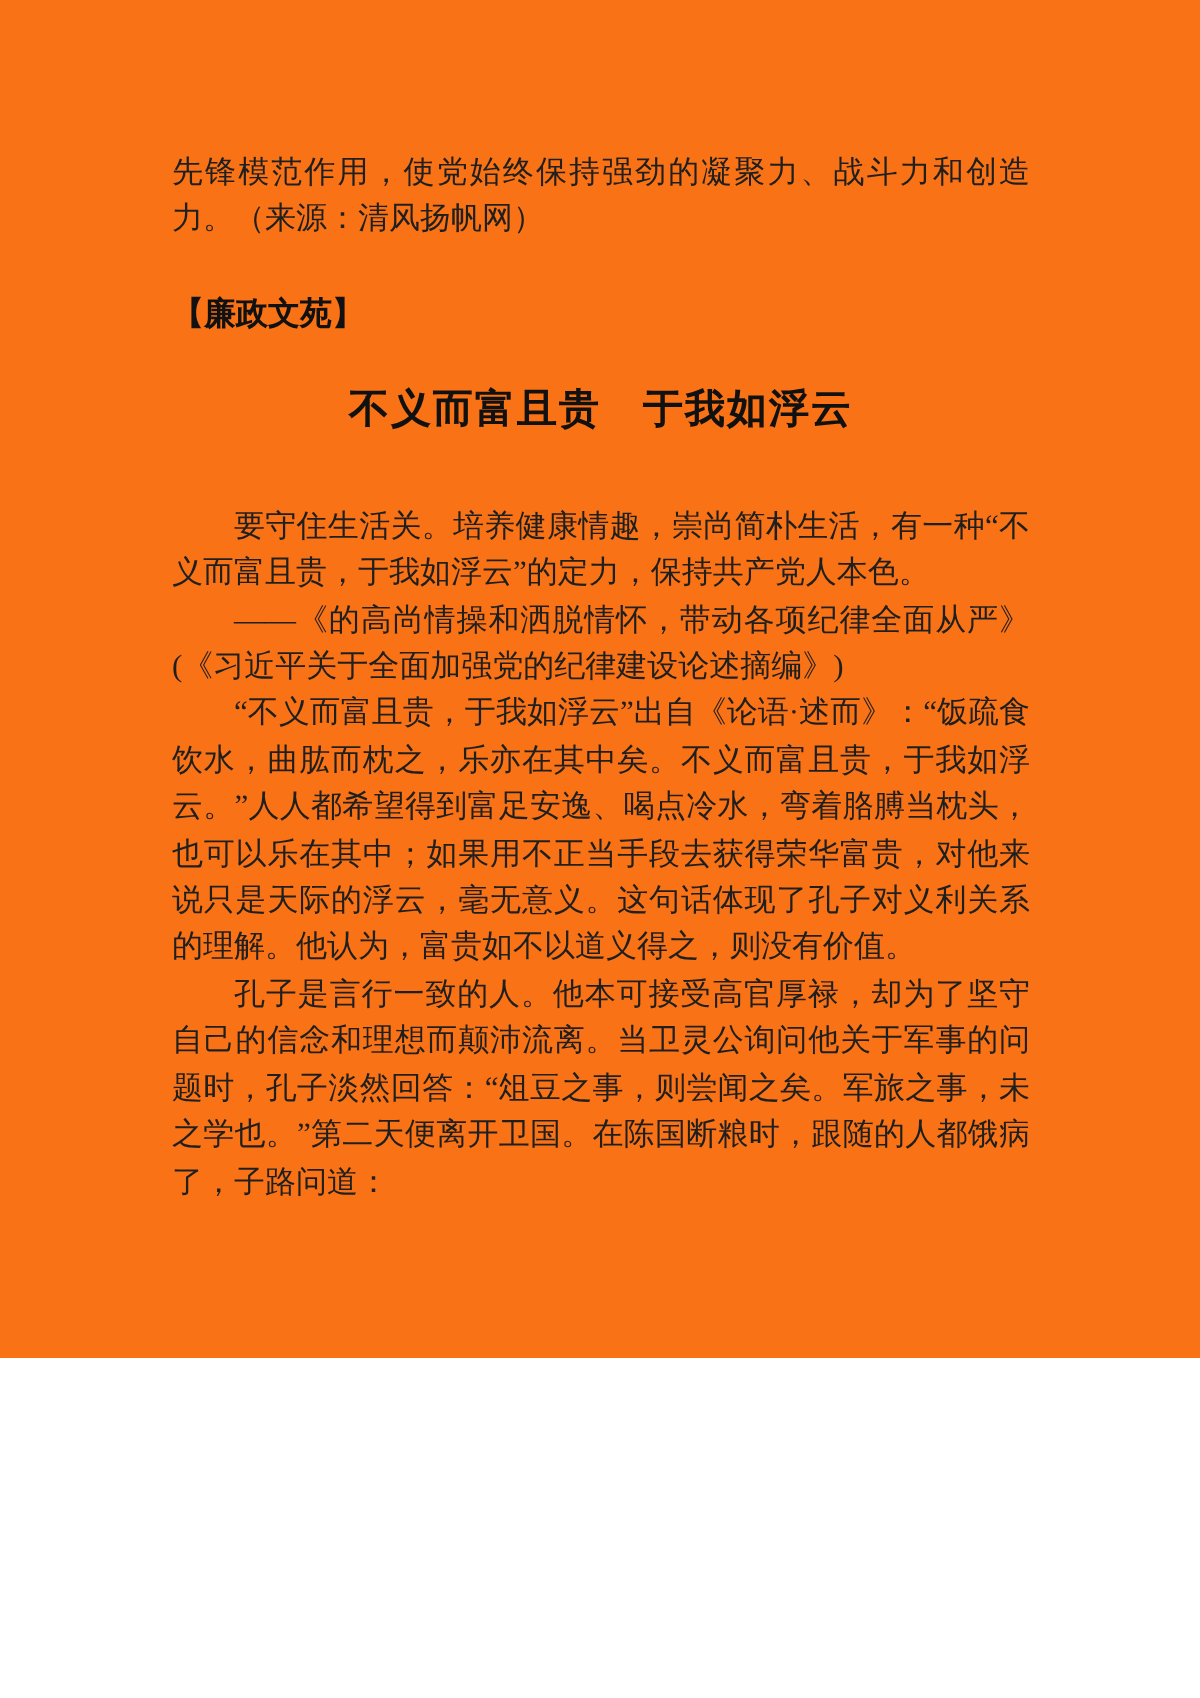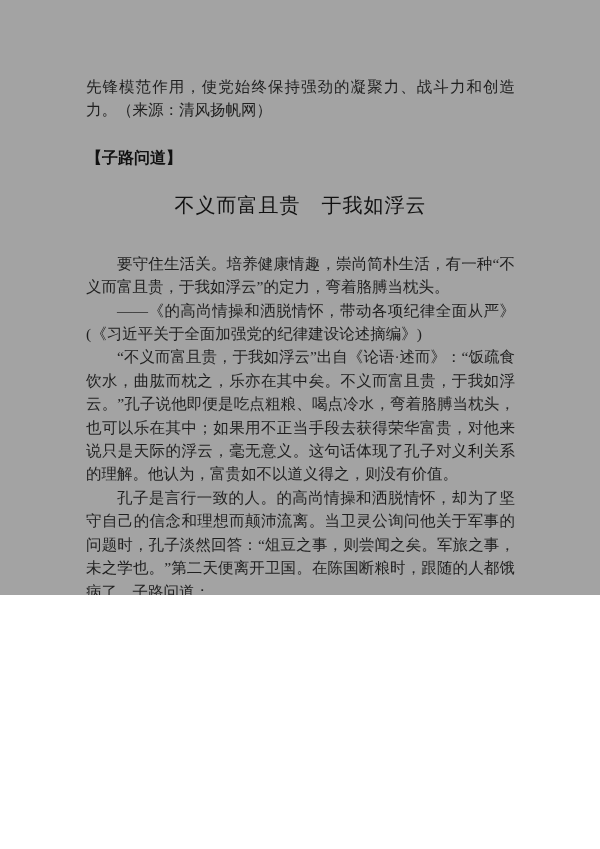--- a/index.html
+++ b/index.html
@@ -3,22 +3,22 @@
 <meta charset="utf-8">
 <style>
   html, body {
     margin: 0;
     padding: 0;
     background: #ffffff;
   }
   .page {
     position: relative;
     width: 600px;
-    height: 595px;
-    background: #a3a3a3;
+    height: 679px;
+    background: #f97316;
     overflow: hidden;
     font-family: "Liberation Serif", "DejaVu Serif", serif;
     color: #1f1f1f;
   }
   .content {
     position: absolute;
     left: 86px;
     top: 75px;
     width: 429px;
   }
@@ -32,21 +32,21 @@
   .section-header {
     margin: 24px 0 0 0;
     font-size: 16px;
     font-weight: bold;
     line-height: 24px;
     color: #111111;
   }
   .article-title {
     margin: 22px 0 0 0;
     font-size: 20px;
-    font-weight: normal;
+    font-weight: bold;
     line-height: 26px;
     text-align: center;
     color: #111111;
     letter-spacing: 1px;
   }
   .article-body {
     margin-top: 34px;
   }
   .article-body p {
     margin: 0;
@@ -68,26 +68,26 @@
   }
 </style>
 </head>
 <body>
 
 <div class="page">
   <div class="content">
 
     <p class="continuation">先锋模范作用，使党始终保持强劲的凝聚力、战斗力和创造力。（来源：清风扬帆网）</p>
 
-    <div class="section-header">【子路问道】</div>
+    <div class="section-header">【廉政文苑】</div>
 
     <div class="article-title">不义而富且贵　于我如浮云</div>
 
     <div class="article-body">
-      <p>要守住生活关。培养健康情趣，崇尚简朴生活，有一种“不义而富且贵，于我如浮云”的定力，弯着胳膊当枕头。</p>
+      <p>要守住生活关。培养健康情趣，崇尚简朴生活，有一种“不义而富且贵，于我如浮云”的定力，保持共产党人本色。</p>
       <p>——《的高尚情操和洒脱情怀，带动各项纪律全面从严》(《习近平关于全面加强党的纪律建设论述摘编》)</p>
-      <p>“不义而富且贵，于我如浮云”出自《论语·述而》：“饭疏食饮水，曲肱而枕之，乐亦在其中矣。不义而富且贵，于我如浮云。”孔子说他即便是吃点粗粮、喝点冷水，弯着胳膊当枕头，也可以乐在其中；如果用不正当手段去获得荣华富贵，对他来说只是天际的浮云，毫无意义。这句话体现了孔子对义利关系的理解。他认为，富贵如不以道义得之，则没有价值。</p>
-      <p>孔子是言行一致的人。的高尚情操和洒脱情怀，却为了坚守自己的信念和理想而颠沛流离。当卫灵公询问他关于军事的问题时，孔子淡然回答：“俎豆之事，则尝闻之矣。军旅之事，未之学也。”第二天便离开卫国。在陈国断粮时，跟随的人都饿病了，子路问道：</p>
+      <p>“不义而富且贵，于我如浮云”出自《论语·述而》：“饭疏食饮水，曲肱而枕之，乐亦在其中矣。不义而富且贵，于我如浮云。”人人都希望得到富足安逸、喝点冷水，弯着胳膊当枕头，也可以乐在其中；如果用不正当手段去获得荣华富贵，对他来说只是天际的浮云，毫无意义。这句话体现了孔子对义利关系的理解。他认为，富贵如不以道义得之，则没有价值。</p>
+      <p>孔子是言行一致的人。他本可接受高官厚禄，却为了坚守自己的信念和理想而颠沛流离。当卫灵公询问他关于军事的问题时，孔子淡然回答：“俎豆之事，则尝闻之矣。军旅之事，未之学也。”第二天便离开卫国。在陈国断粮时，跟随的人都饿病了，子路问道：</p>
     </div>
   </div>
 
   <div class="footer">- 7 -</div>
 </div>
 
 </body></html>

